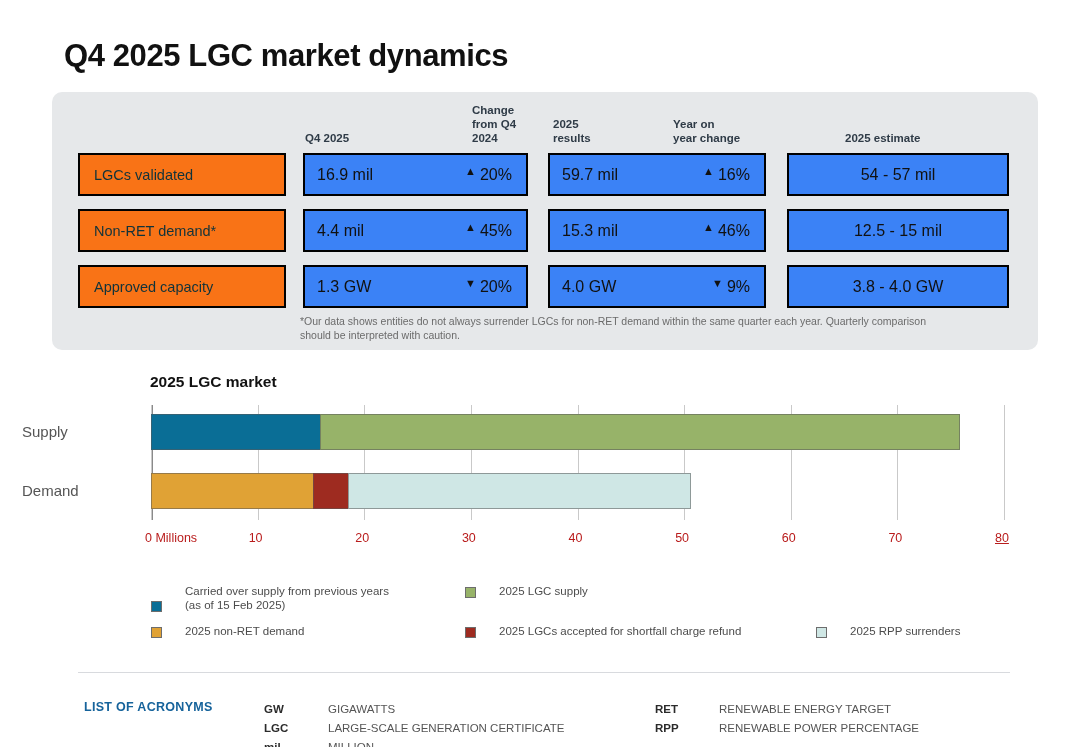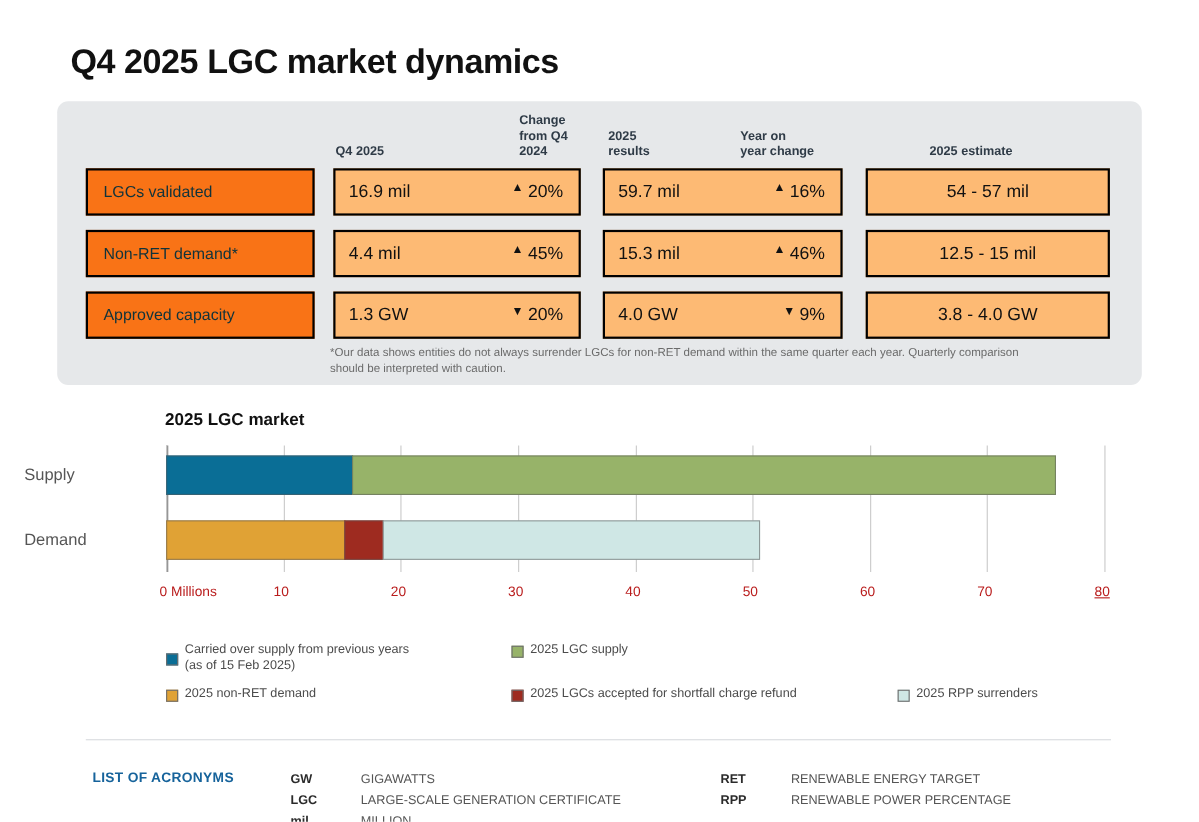--- a/index.html
+++ b/index.html
@@ -42,21 +42,21 @@
   .lbl-box{
     position:absolute;left:78px;width:208px;height:43px;
     background:#f97316;border:2.5px solid #000;
     box-sizing:border-box;
     display:flex;align-items:center;
     padding-left:14px;
     font-size:14.5px;color:#10333b;
   }
   .val-box{
     position:absolute;height:43px;
-    background:#fdba74;border:2.5px solid #000;
+    background:#3b82f6;border:2.5px solid #000;
     box-sizing:border-box;
     display:flex;align-items:center;
     font-size:16px;color:#111;
   }
   .vb-a{left:303px;width:225px;}
   .vb-b{left:548px;width:218px;}
   .vb-c{left:787px;width:222px;justify-content:center;}
   .vb-a .v, .vb-b .v{padding-left:12px;}
   .vb-a .d, .vb-b .d{margin-left:auto;padding-right:14px;display:flex;align-items:flex-start;gap:4px;}
   .tri{font-size:11px;line-height:1;}
@@ -96,21 +96,21 @@
   .cl-supply{top:399px;left:22px;}
   .cl-demand{top:458px;left:22px;}
   .tick{
     position:absolute;top:507px;
     font-size:12.5px;color:#b91c1c;
     white-space:nowrap;
   }
 
   
   .legend{position:absolute;left:151px;top:560px;width:860px;}
-  .lg-item{position:absolute;display:flex;align-items:center;gap:6px;}
+  .lg-item{position:absolute;display:flex;align-items:flex-end;gap:23px;}
   .swatch{width:11px;height:11px;border:1px solid #6d6d6d;box-sizing:border-box;flex:0 0 auto;margin-top:2px;}
   .lg-text{font-size:11.5px;color:#4c4c4c;line-height:14px;}
 
   
   .divider{position:absolute;left:78px;top:648px;width:932px;height:1px;background:#d8dade;}
   .acr-title{
     position:absolute;left:84px;top:676px;
     font-size:12.5px;font-weight:700;color:#16639b;letter-spacing:.3px;
   }
   .acr{position:absolute;font-size:11.5px;line-height:19px;}

